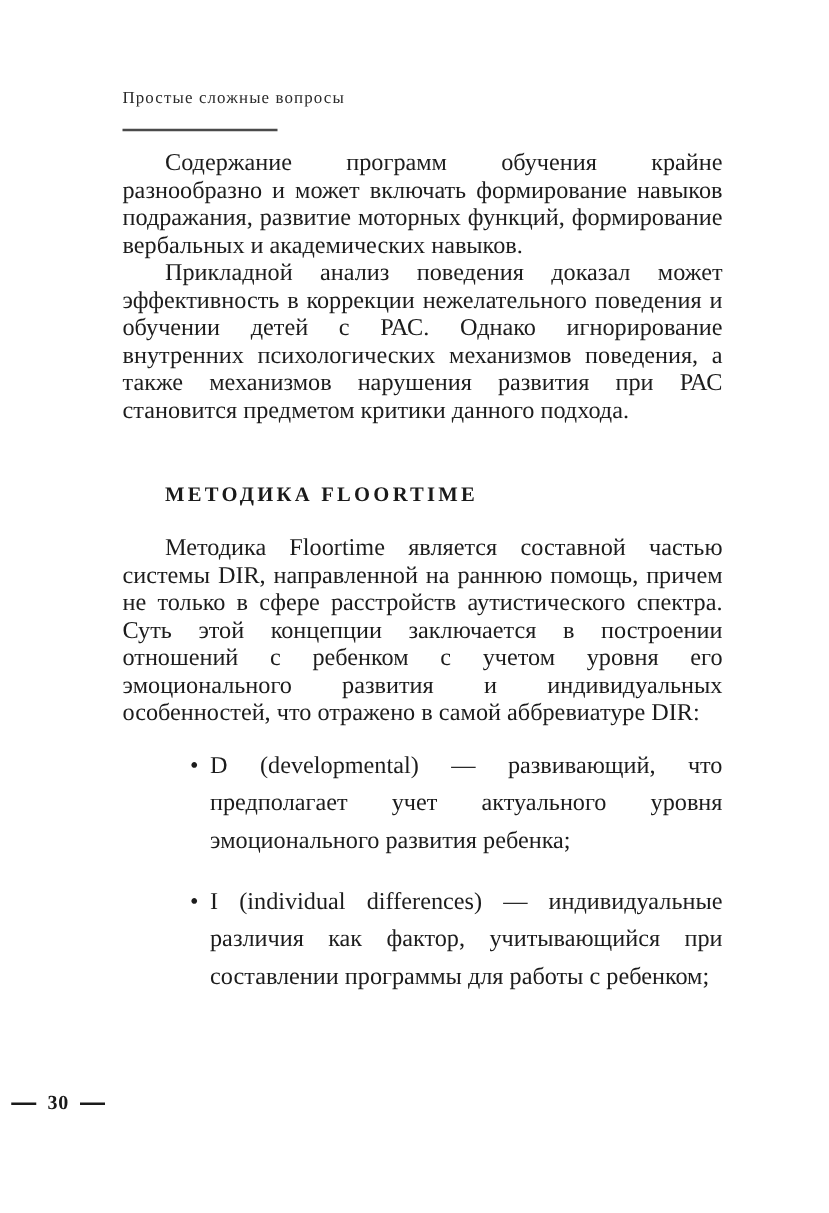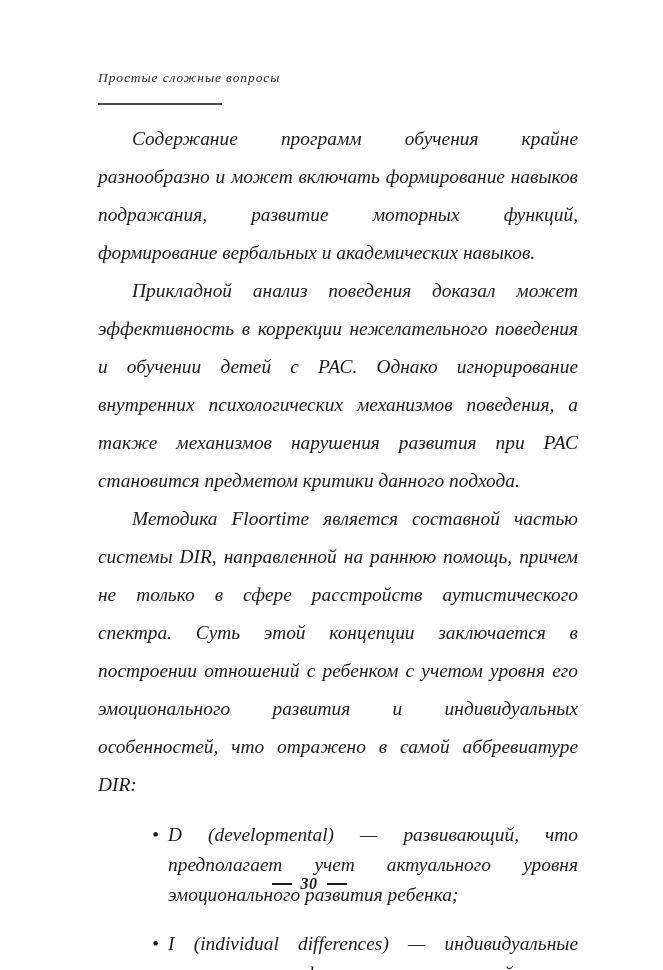--- a/index.html
+++ b/index.html
@@ -12,21 +12,20 @@
   .page {
     position: relative;
     width: 618px;
     height: 970px;
     margin: 0;
     background: #ffffff;
     box-sizing: border-box;
     font-family: "Liberation Serif", "DejaVu Serif", serif;
     color: #1a1a1a;
     overflow: hidden;
-    font-style: italic;
   }
 
   
   .running-head {
     position: absolute;
     left: 98px;
     top: 70px;
     font-family: "Liberation Serif", "DejaVu Serif", serif;
     font-size: 13.5px;
     letter-spacing: 0.9px;
@@ -47,21 +46,21 @@
   .textblock {
     position: absolute;
     left: 98px;
     top: 120px;
     width: 480px;
   }
 
   p.body {
     margin: 0;
     font-size: 19.4px;
-    line-height: 38px;
+    line-height: 22px;
     text-align: justify;
     text-indent: 34px;
     color: #1c1c1c;
     hyphens: manual;
     -webkit-hyphens: manual;
   }
 
   
   h2.section-title {
     margin: 0;
@@ -107,21 +106,21 @@
     font-size: 19.4px;
     color: #1c1c1c;
   }
 
   
   .folio {
     position: absolute;
     left: 0;
     right: 0;
     top: 874px;
-    text-align: center;
+    text-align: left;
     font-size: 15px;
     letter-spacing: 0.5px;
     color: #1a1a1a;
     font-weight: bold;
   }
 
   .folio .dash {
     display: inline-block;
     width: 20px;
     height: 2px;
@@ -145,20 +144,21 @@
   <div class="running-head">Простые сложные вопросы</div>
 
   <div class="head-rule"></div>
 
   <div class="textblock">
 
     <p class="body">Содержание программ обучения крайне разнообразно и может включать формирование навыков подражания, развитие моторных функций, формирование вербальных и академических навыков.</p>
 
     <p class="body">Прикладной анализ поведения доказал может эффективность в коррекции нежелательного поведения и обучении детей с РАС. Однако игнорирование внутренних психологических механизмов поведения, а также механизмов нарушения развития при РАС становится предметом критики данного подхода.</p>
 
+    <h2 class="section-title">МЕТОДИКА FLOORTIME</h2>
 
     <p class="body">Методика Floortime является составной частью системы DIR, направленной на раннюю помощь, причем не только в сфере расстройств аутистического спектра. Суть этой концепции заключается в построении отношений с ребенком с учетом уровня его эмоционального развития и индивидуальных особенностей, что отражено в самой аббревиатуре DIR:</p>
 
     <ul class="dir-list">
       <li>
         <span class="bullet-dot">•</span>
         <span>D (developmental) — развивающий, что предполагает учет актуального уровня эмоционального развития ребенка;</span>
       </li>
       <li>
         <span class="bullet-dot">•</span>

